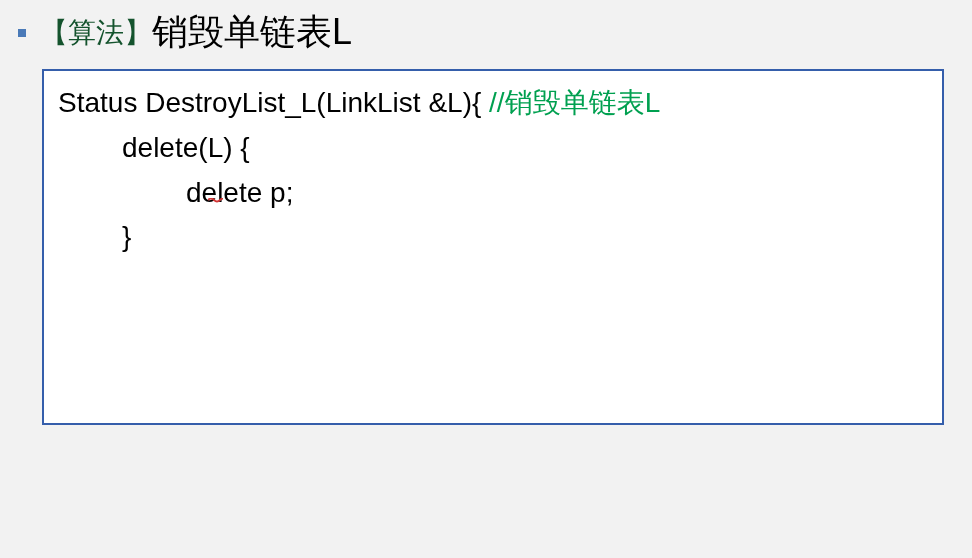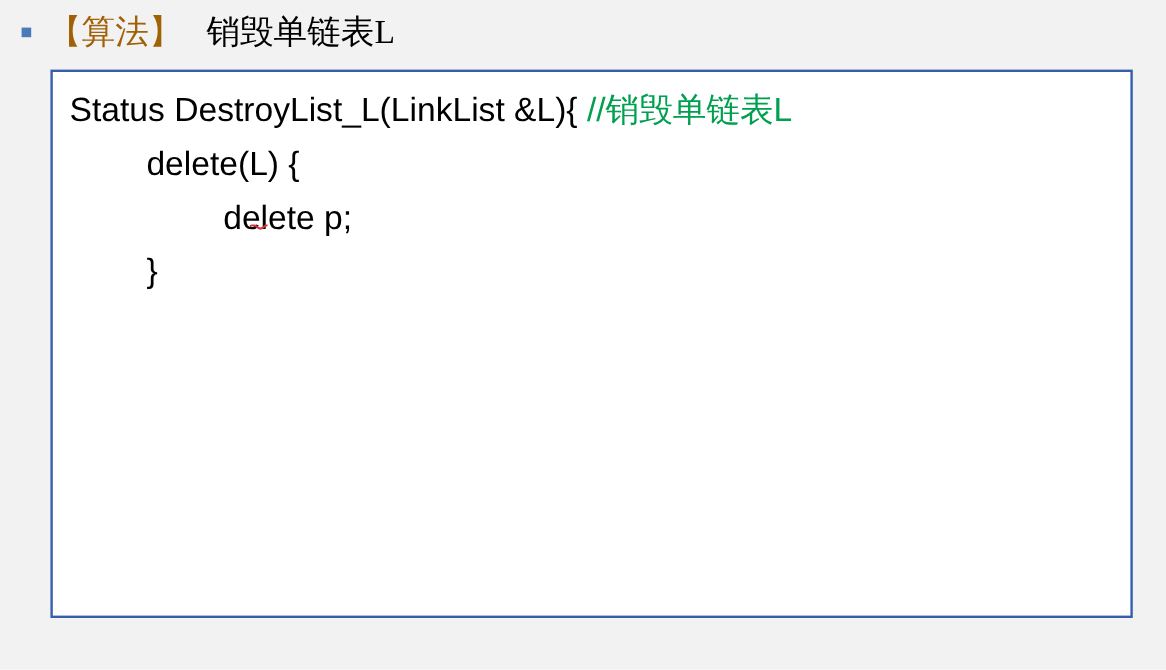--- a/index.html
+++ b/index.html
@@ -17,35 +17,34 @@
       margin-left: 18px;
       margin-bottom: 12px;
     }
     .bullet {
       width: 8px;
       height: 8px;
       background: #4a7ab8;
       margin-right: 14px;
     }
     .bracket-label {
-      color: #a16207;
+      color: #14532d;
       font-size: 28px;
       font-weight: 500;
     }
     .title-text {
       color: #000;
-      font-size: 28px;
+      font-size: 36px;
       font-weight: 500;
-      margin-left: 20px;
-      font-family: Liberation Serif, serif;
+      margin-left: 0;
     }
     .code-box {
       margin-left: 42px;
       width: 902px;
-      height: 457px;
+      height: 356px;
       background: #fff;
       border: 2px solid #355eab;
       padding: 10px 14px;
       font-family: Arial, "Microsoft YaHei", sans-serif;
       font-size: 28px;
       line-height: 1.6;
       color: #000;
     }
     .code-box .indent1 { padding-left: 64px; }
     .code-box .indent2 { padding-left: 128px; }

